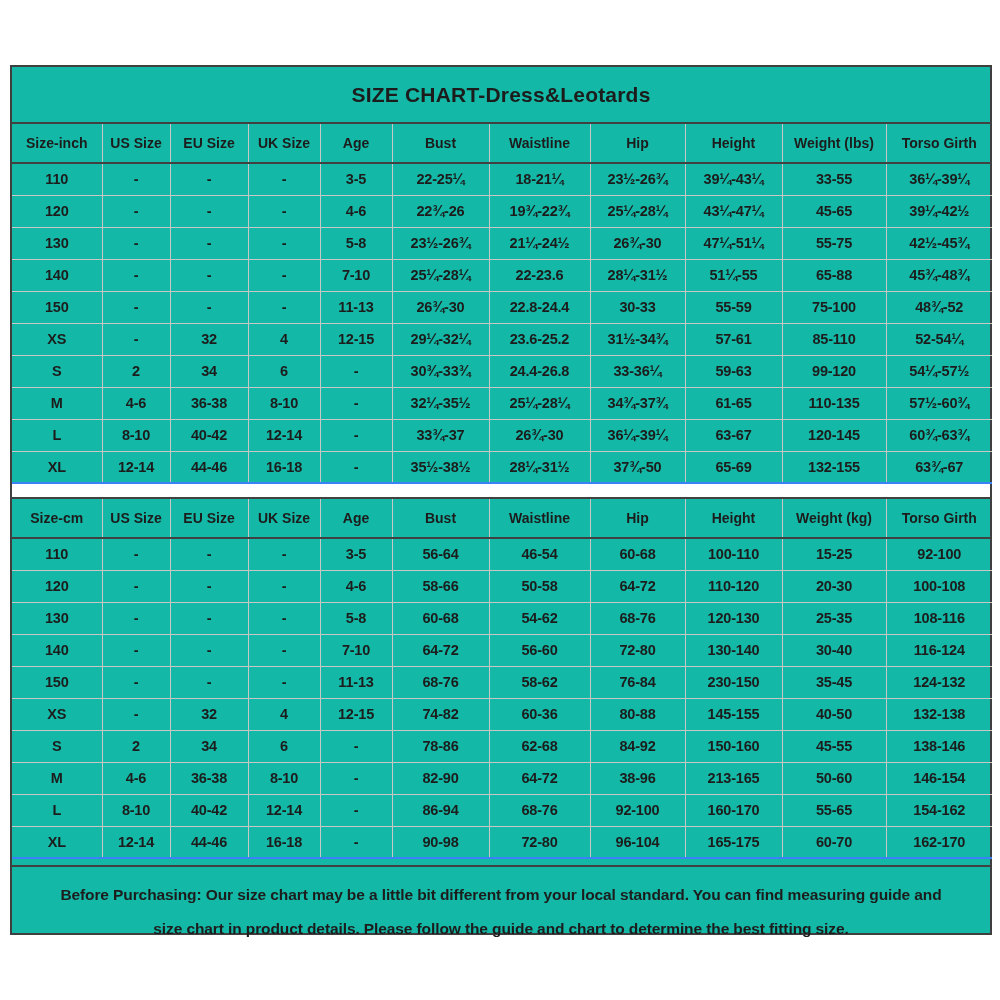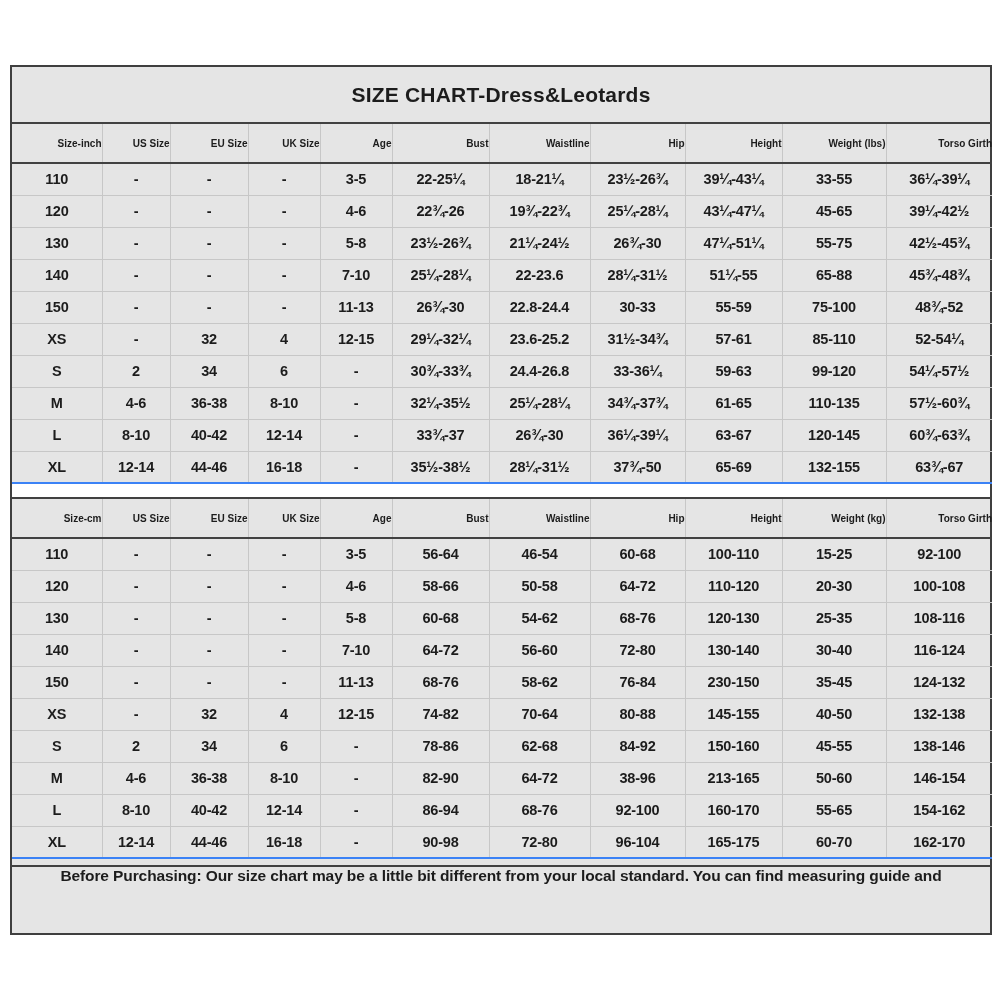--- a/index.html
+++ b/index.html
@@ -7,44 +7,44 @@
   body {
     font-family: "Liberation Sans", sans-serif;
     color: #1c1c1c;
     -webkit-font-smoothing: antialiased;
   }
   .sheet {
     position: absolute;
     left: 10px; top: 65px;
     width: 982px; height: 870px;
     border: 2px solid #3f3f3f;
-    background: #e5e5e5;
+    background: #14b8a6;
   }
   .title-bar {
     height: 55px;
     display: flex;
     align-items: center;
     justify-content: center;
     font-size: 21px;
     font-weight: 700;
     letter-spacing: 0.2px;
   }
   table.size-table {
     width: 100%;
     border-collapse: collapse;
     table-layout: fixed;
   }
   table.size-table th {
     height: 40px;
-    font-size: 10px;
+    font-size: 14px;
     font-weight: 700;
     border: 1px solid #c7c7c7;
     border-top: 2px solid #414141;
     border-bottom: 2px solid #414141;
-    text-align: right;
+    text-align: center;
     vertical-align: middle;
     padding: 0 0;
   }
   table.size-table td {
     height: 32px;
     font-size: 14.5px;
     font-weight: 700;
     border: 1px solid #c7c7c7;
     text-align: center;
     vertical-align: middle;
@@ -54,21 +54,21 @@
   table.size-table tr > *:last-child  { border-right: none; }
   table.size-table tbody tr:last-child td { border-bottom: 2px solid #3b82f6; }
   .table-gap { height: 13px; background: #ffffff; }
   .note-box {
     margin-top: 6px;
     border-top: 2px solid #414141;
     height: 73px;
     display: flex;
     flex-direction: column;
     align-items: center;
-    justify-content: space-between;
+    justify-content: flex-end;
     gap: 16px;
     font-size: 15.5px;
     font-weight: 700;
     letter-spacing: -0.1px;
   }
   .note-line { text-align: center; }
 </style>
 </head>
 <body>
 
@@ -336,21 +336,21 @@
           <td>35-45</td>
           <td>124-132</td>
         </tr>
         <tr>
           <td>XS</td>
           <td>-</td>
           <td>32</td>
           <td>4</td>
           <td>12-15</td>
           <td>74-82</td>
-          <td>70-64</td>
+          <td>60-36</td>
           <td>80-88</td>
           <td>145-155</td>
           <td>40-50</td>
           <td>132-138</td>
         </tr>
         <tr>
           <td>S</td>
           <td>2</td>
           <td>34</td>
           <td>6</td>
@@ -399,15 +399,16 @@
           <td>96-104</td>
           <td>165-175</td>
           <td>60-70</td>
           <td>162-170</td>
         </tr>
       </tbody>
   </table>
 
   <div class="note-box">
     <div class="note-line">Before Purchasing: Our size chart may be a little bit different from your local standard. You can find measuring guide and</div>
+    <div class="note-line">size chart in product details. Please follow the guide and chart to determine the best fitting size.</div>
   </div>
 
 </div>
 
 </body></html>

